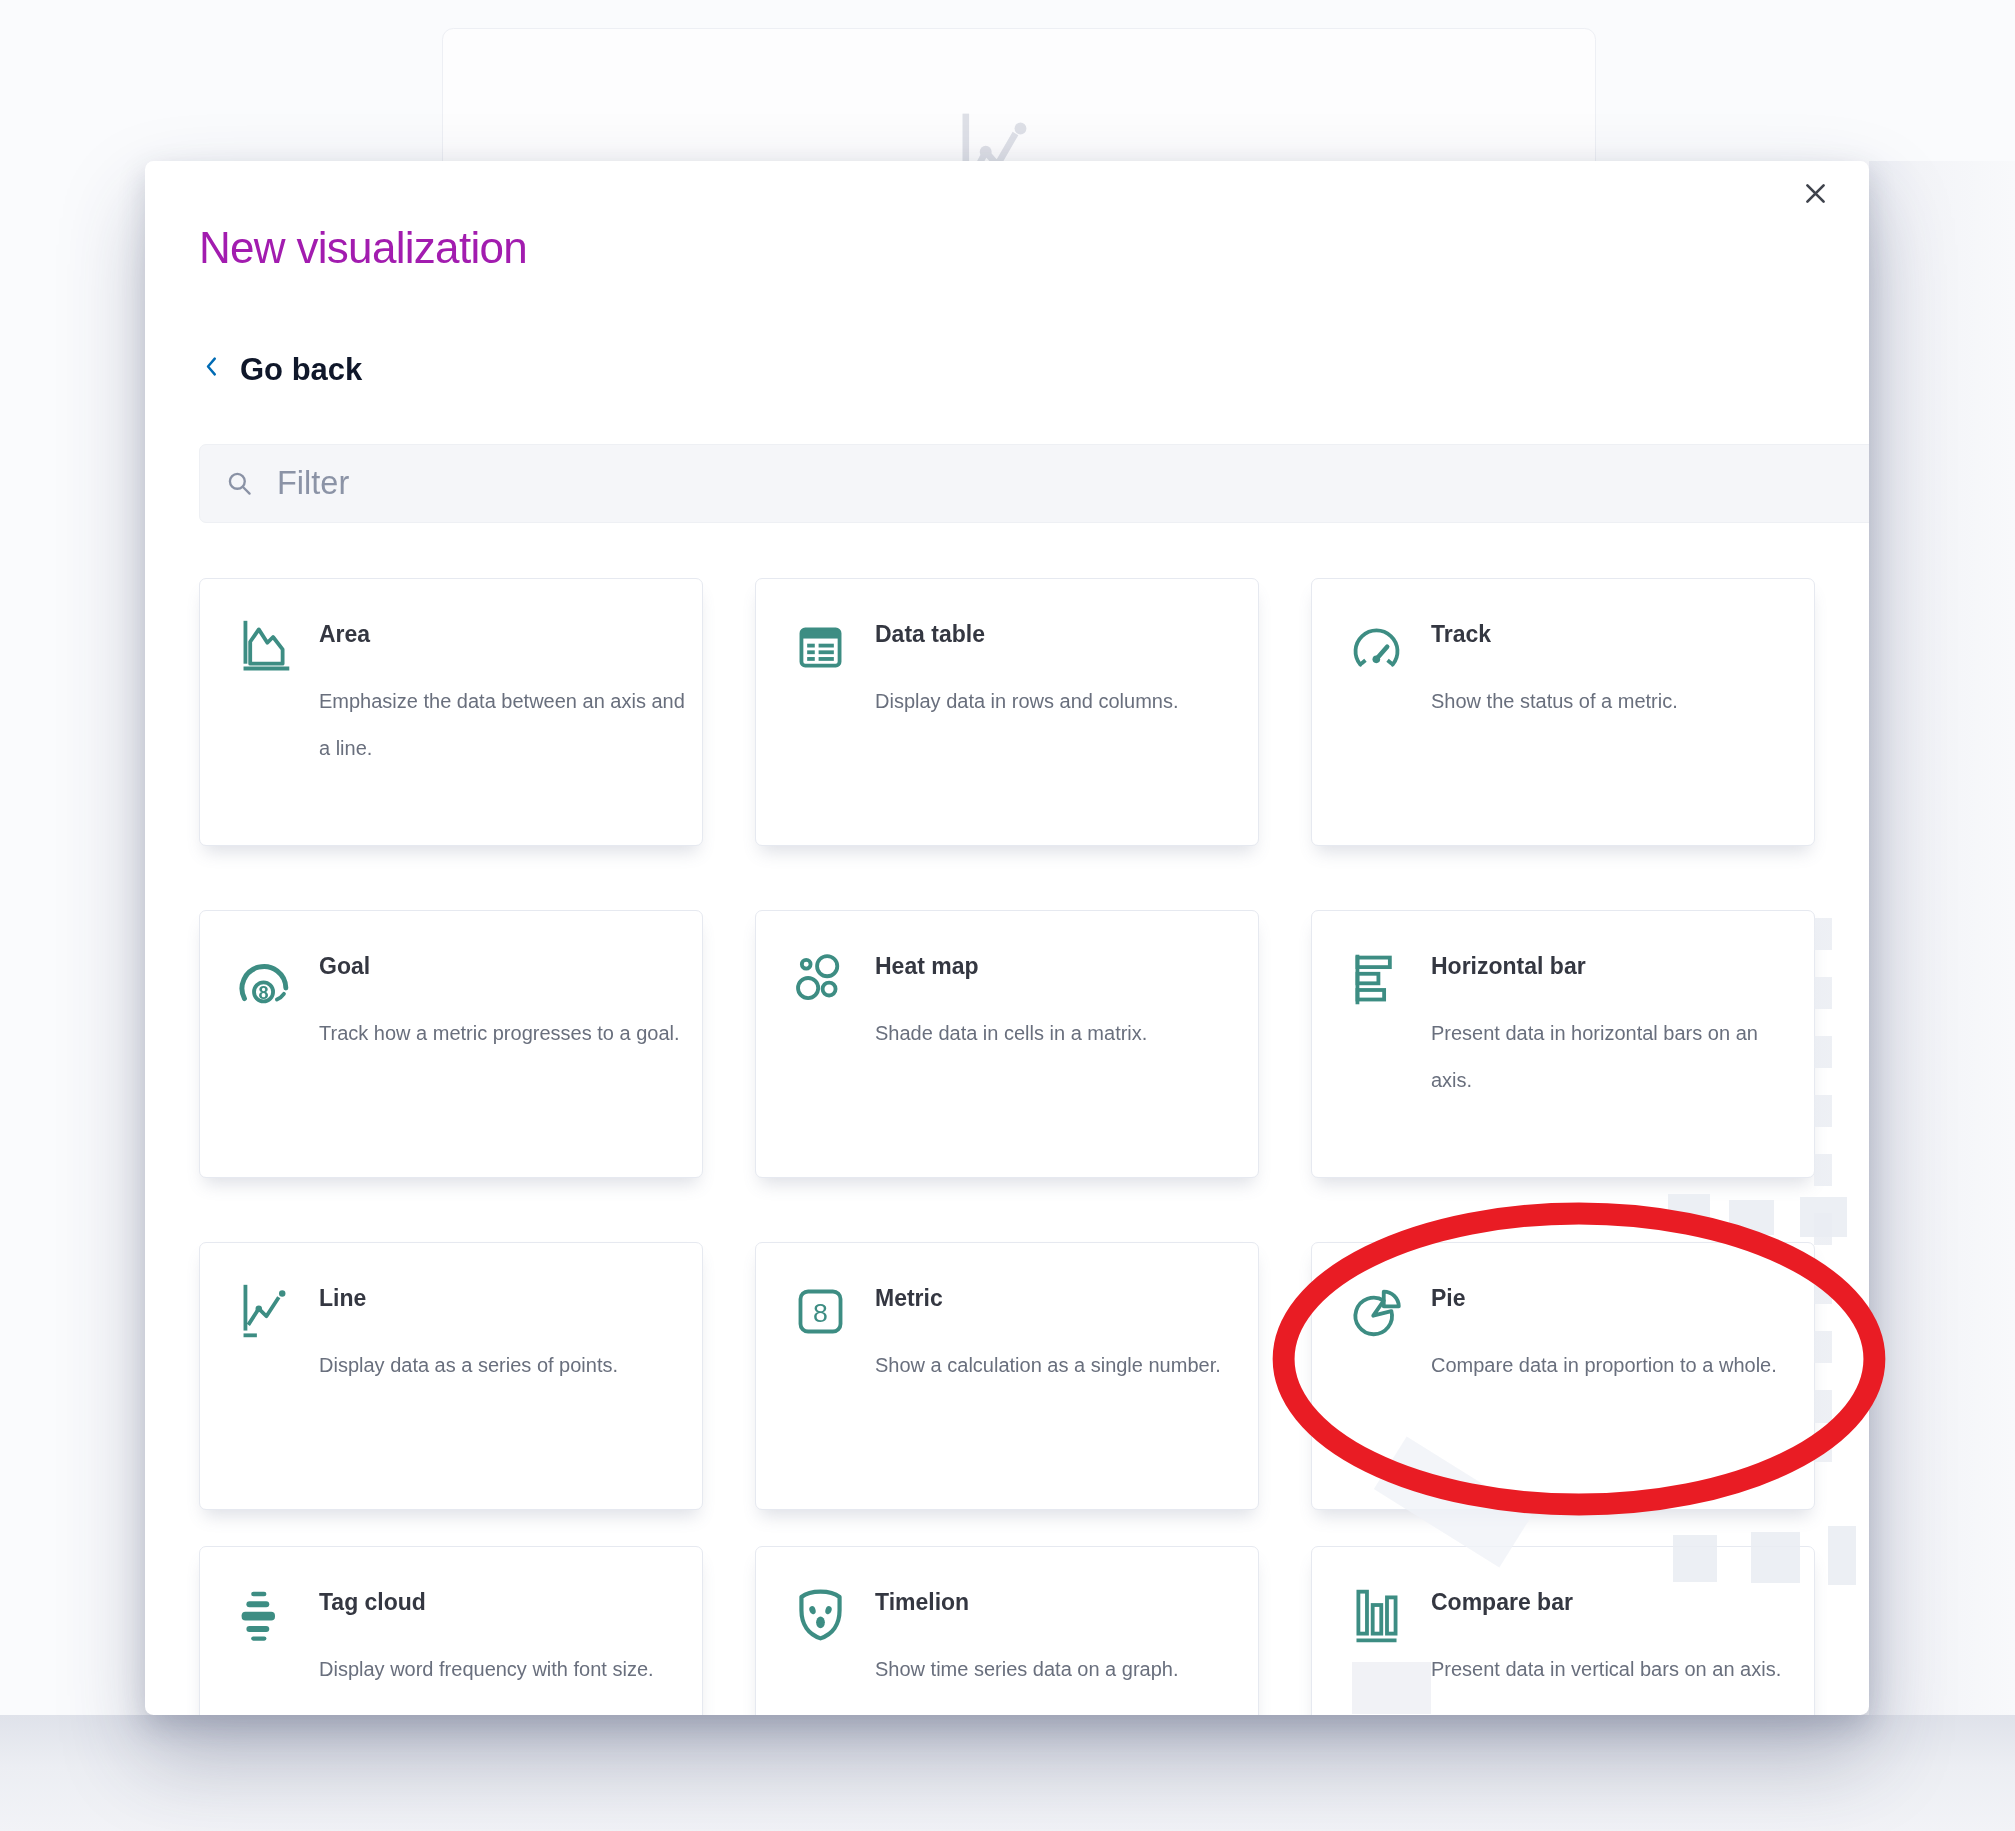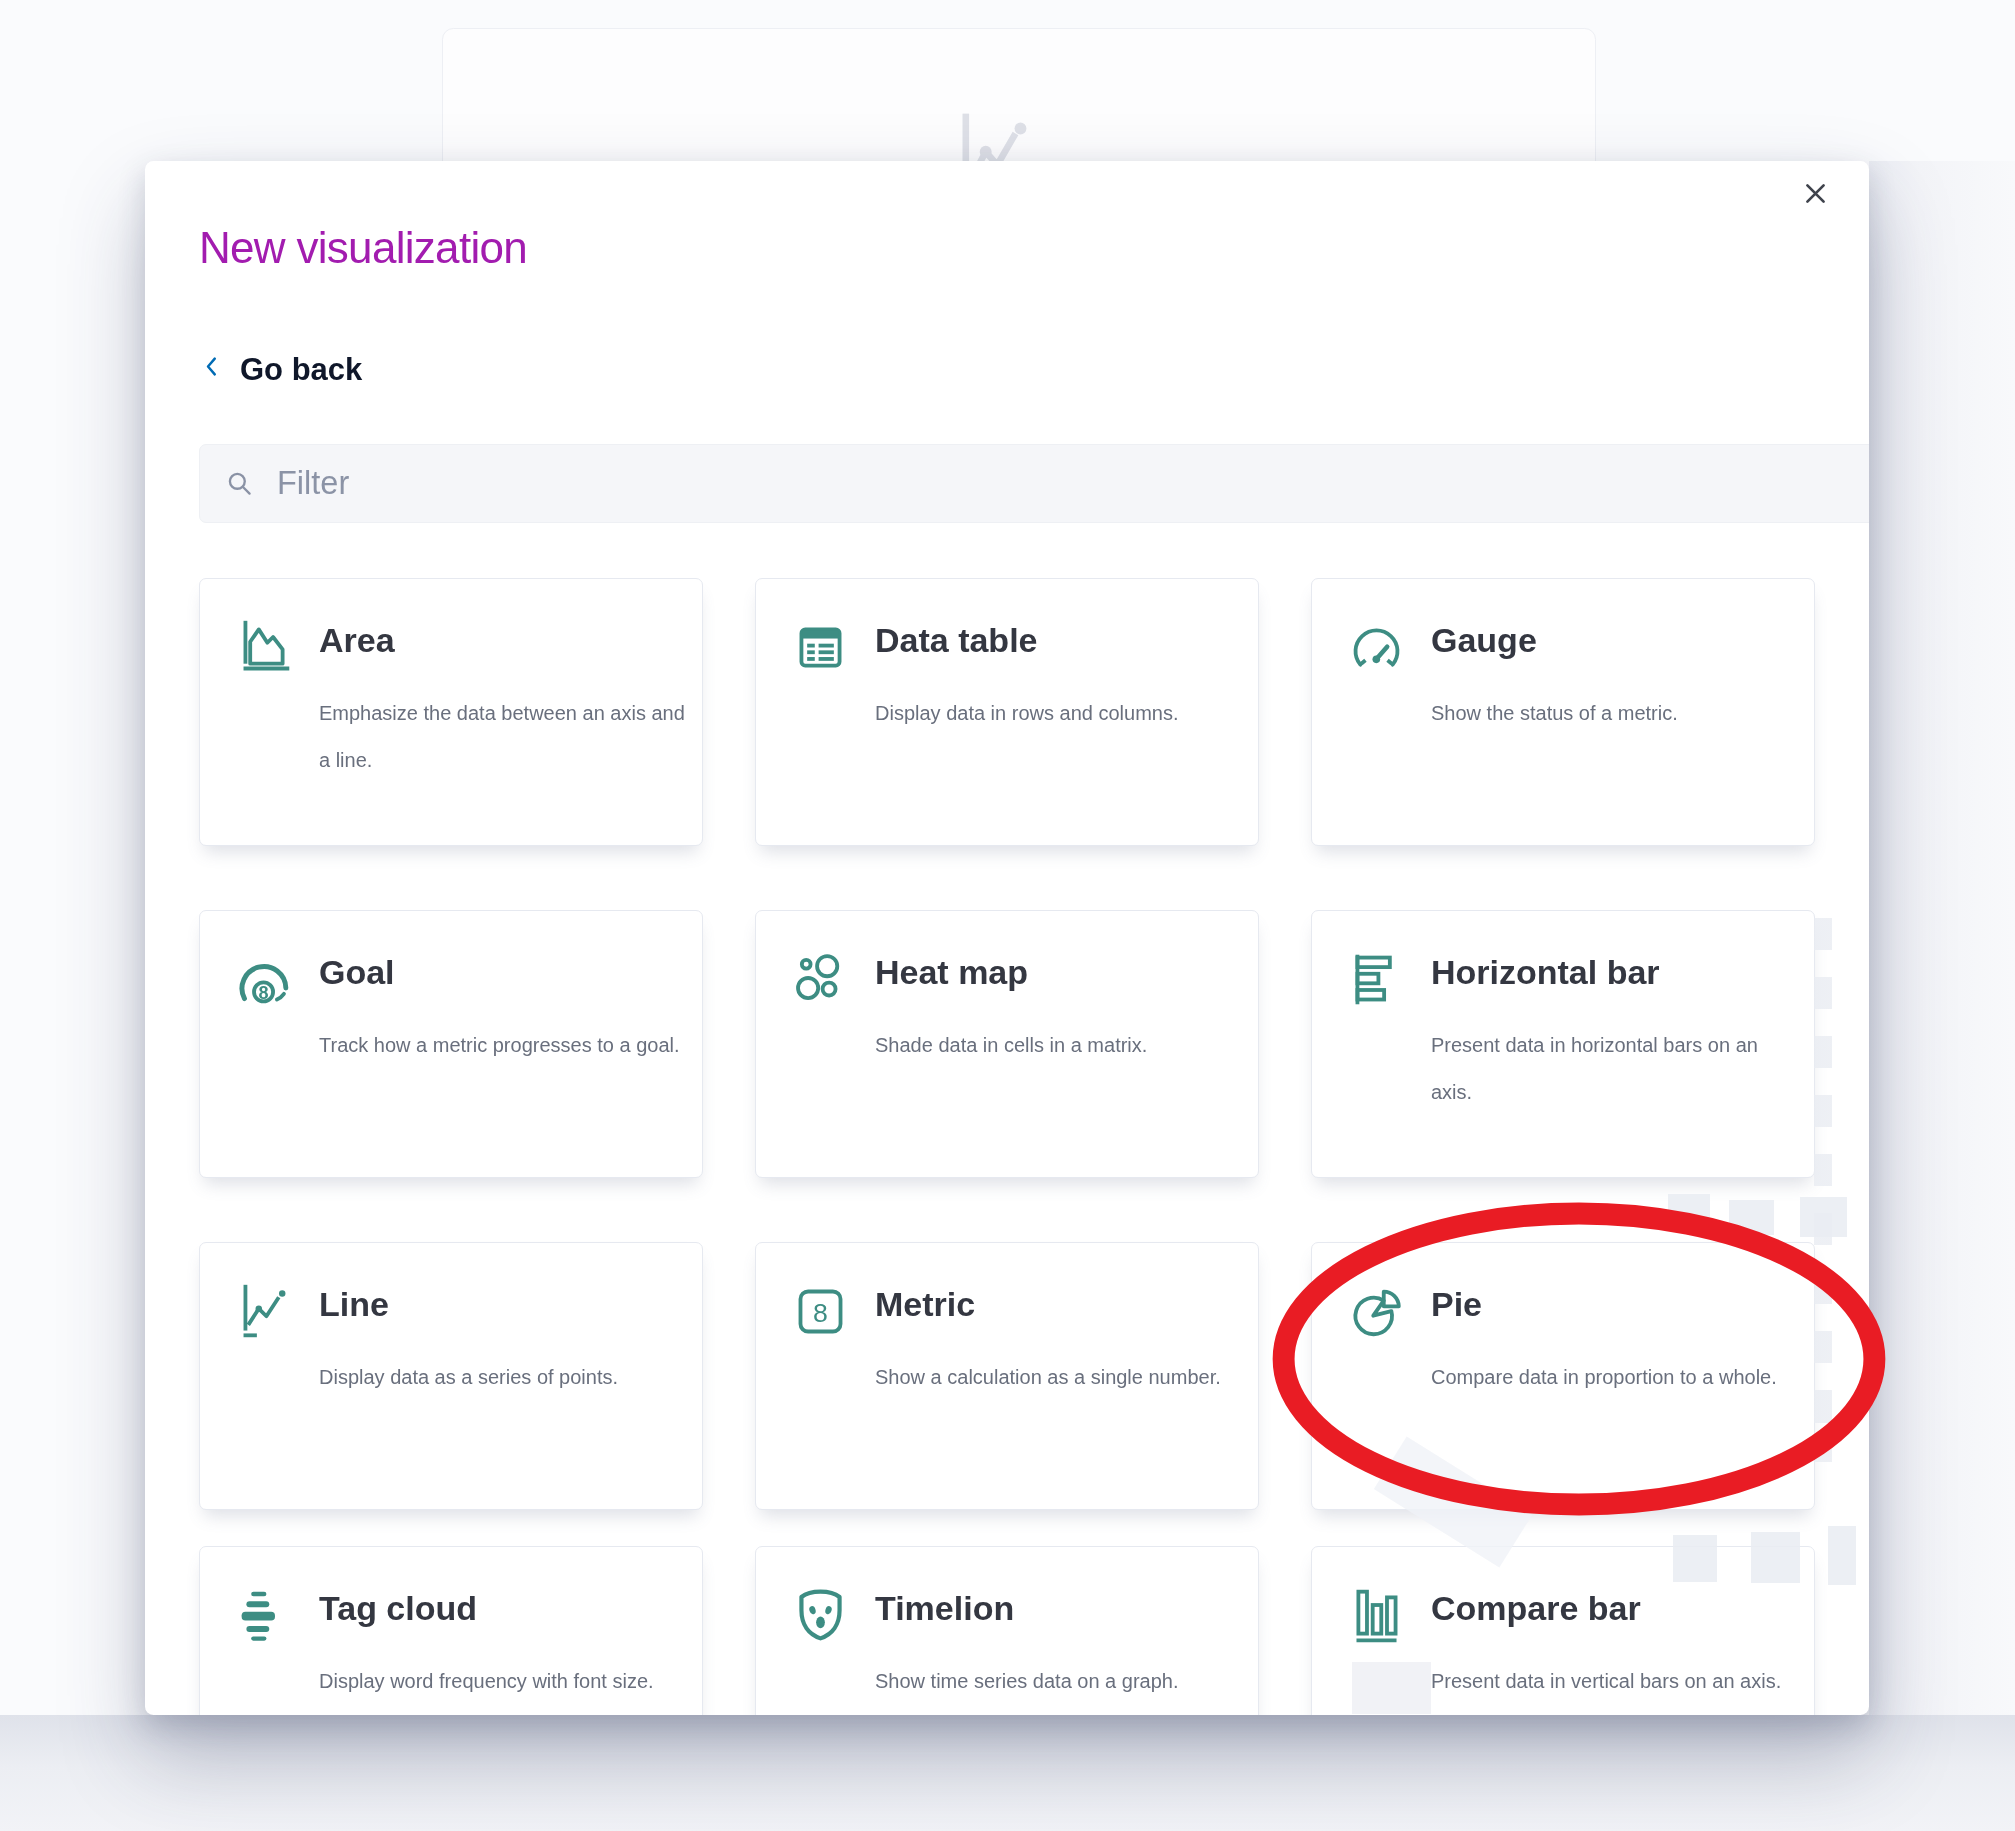--- a/index.html
+++ b/index.html
@@ -52,21 +52,21 @@
   .filter-bar input::placeholder{color:#8b93a6;}
   
   .row{position:absolute;left:54px;width:1615px;height:268px;display:flex;gap:52px;}
   .card{
     width:504px;height:268px;box-sizing:border-box;flex:0 0 504px;
     background:#fff;border:1.4px solid #e6e9f0;border-radius:7px;
     box-shadow:0 11.3px 17px -5.7px rgba(90,100,130,.20);
     padding:38px 17px 0 34px;display:flex;gap:24px;cursor:pointer;
   }
   .card .icon{width:61px;flex:0 0 61px;}
-  .card h3{margin:4.2px 0 0;font-size:34px;font-weight:700;color:#343741;}
+  .card h3{margin:4.2px 0 0;font-size:23px;font-weight:700;color:#343741;}
   .card p{margin:30px 0 0;font-size:20px;line-height:47px;color:#696f7d;max-width:368px;}
   
   .decor{position:absolute;z-index:15;background:#e9ecf2;opacity:.85;}
   .dash-strip{
     position:absolute;left:1814px;top:918px;width:18.4px;height:544px;z-index:15;opacity:.8;
     background:repeating-linear-gradient(180deg,#e9ecf2 0 32.5px,rgba(0,0,0,0) 32.5px 59px);
   }
   .decor-rot{
     position:absolute;left:1379px;top:1471px;width:148px;height:62px;z-index:15;
     background:#f0f2f7;transform:rotate(32deg);opacity:.8;
@@ -149,21 +149,21 @@
           </div>
         </div>
         <div class="card">
           <span class="icon"><svg width="61" height="61" viewBox="0 0 32 32" fill="none" stroke="#3d8d83" stroke-width="2">
               <path d="M7.5 25 A11 11 0 1 1 24.5 25" stroke-linecap="round"></path>
      <path d="M8 24.5 l2.2-1.8 M24 24.5 l-2.2-1.8"></path>
      <path d="M16.2 21.8 L21.6 15.6" stroke-width="2.4" stroke-linecap="round"></path>
      <circle cx="15.9" cy="22.2" r="2" fill="#3d8d83" stroke="none"></circle>
             </svg></span>
           <div class="txt">
-            <h3>Gauge</h3>
+            <h3>Track</h3>
             <p>Show the status of a metric.</p>
           </div>
         </div>
       </div>
       <div class="row" style="top: 749px;">
         <div class="card">
           <span class="icon"><svg width="61" height="61" viewBox="0 0 32 32" fill="none" stroke="#3d8d83" stroke-width="2">
               <path d="M5.5 26 A11.5 11.5 0 1 1 27.2 20.5" stroke-width="2.6" stroke-linecap="round"></path>
      <path d="M26.2 23.5 A9 9 0 0 1 22.5 26.5" stroke-linecap="round"></path>
      <circle cx="15.5" cy="22.5" r="5"></circle>

